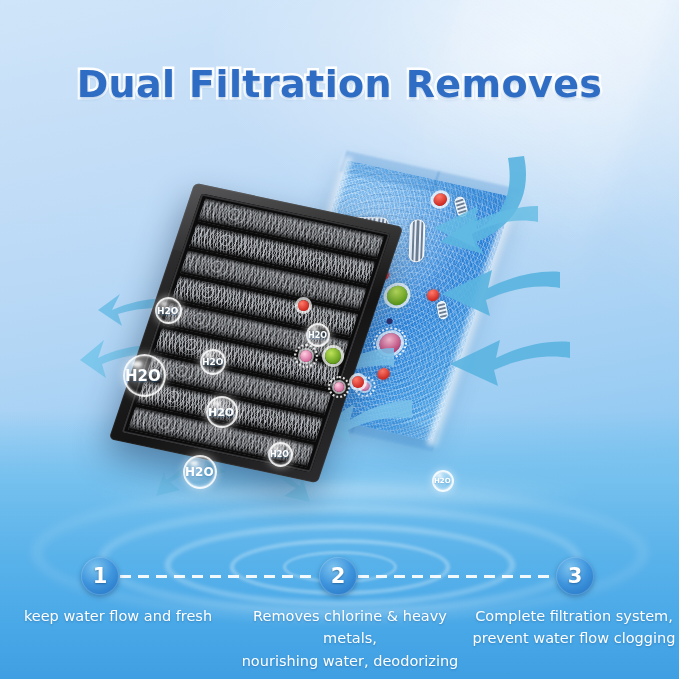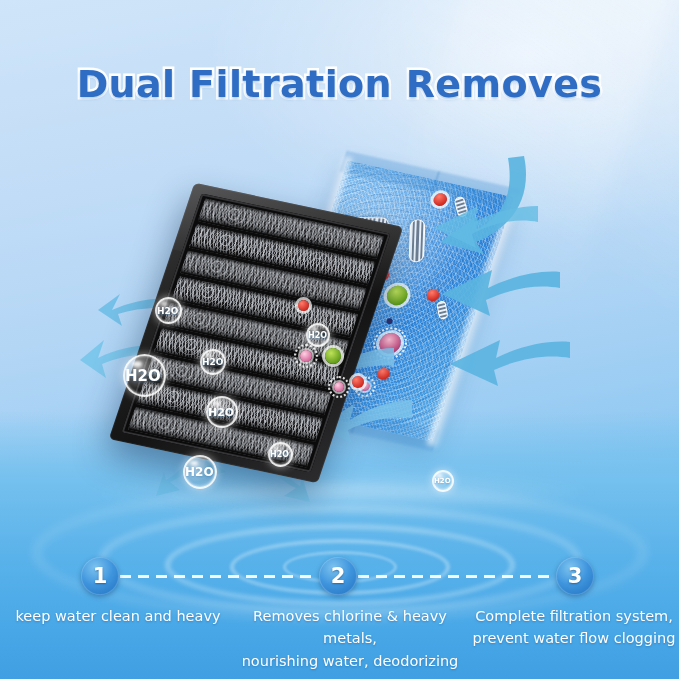--- a/index.html
+++ b/index.html
@@ -392,21 +392,21 @@
       <span>1</span>
     </div>
     <div class="badge" style="left:338px;">
       <span>2</span>
     </div>
     <div class="badge" style="left:575px;">
       <span>3</span>
     </div>
 
     <div class="cap" style="left:8px;width:220px;">
-      <div>keep water clean and heavy</div>
+      <div>keep water flow and fresh</div>
     </div>
     <div class="cap" style="left:472px;width:204px;">
       <div>Complete filtration system,</div>
       <div>prevent water flow clogging</div>
     </div>
     <div class="cap" style="left:228px;width:244px;">
       <div>Removes chlorine &amp; heavy metals,</div>
       <div>nourishing water, deodorizing</div>
     </div>
   </div>

